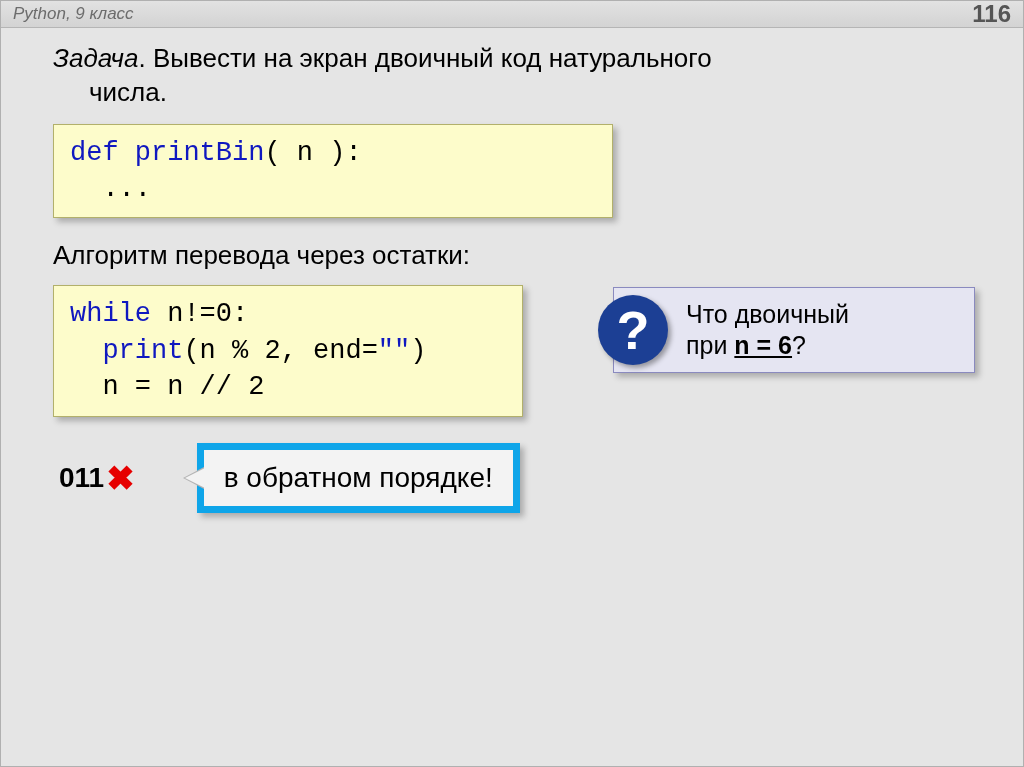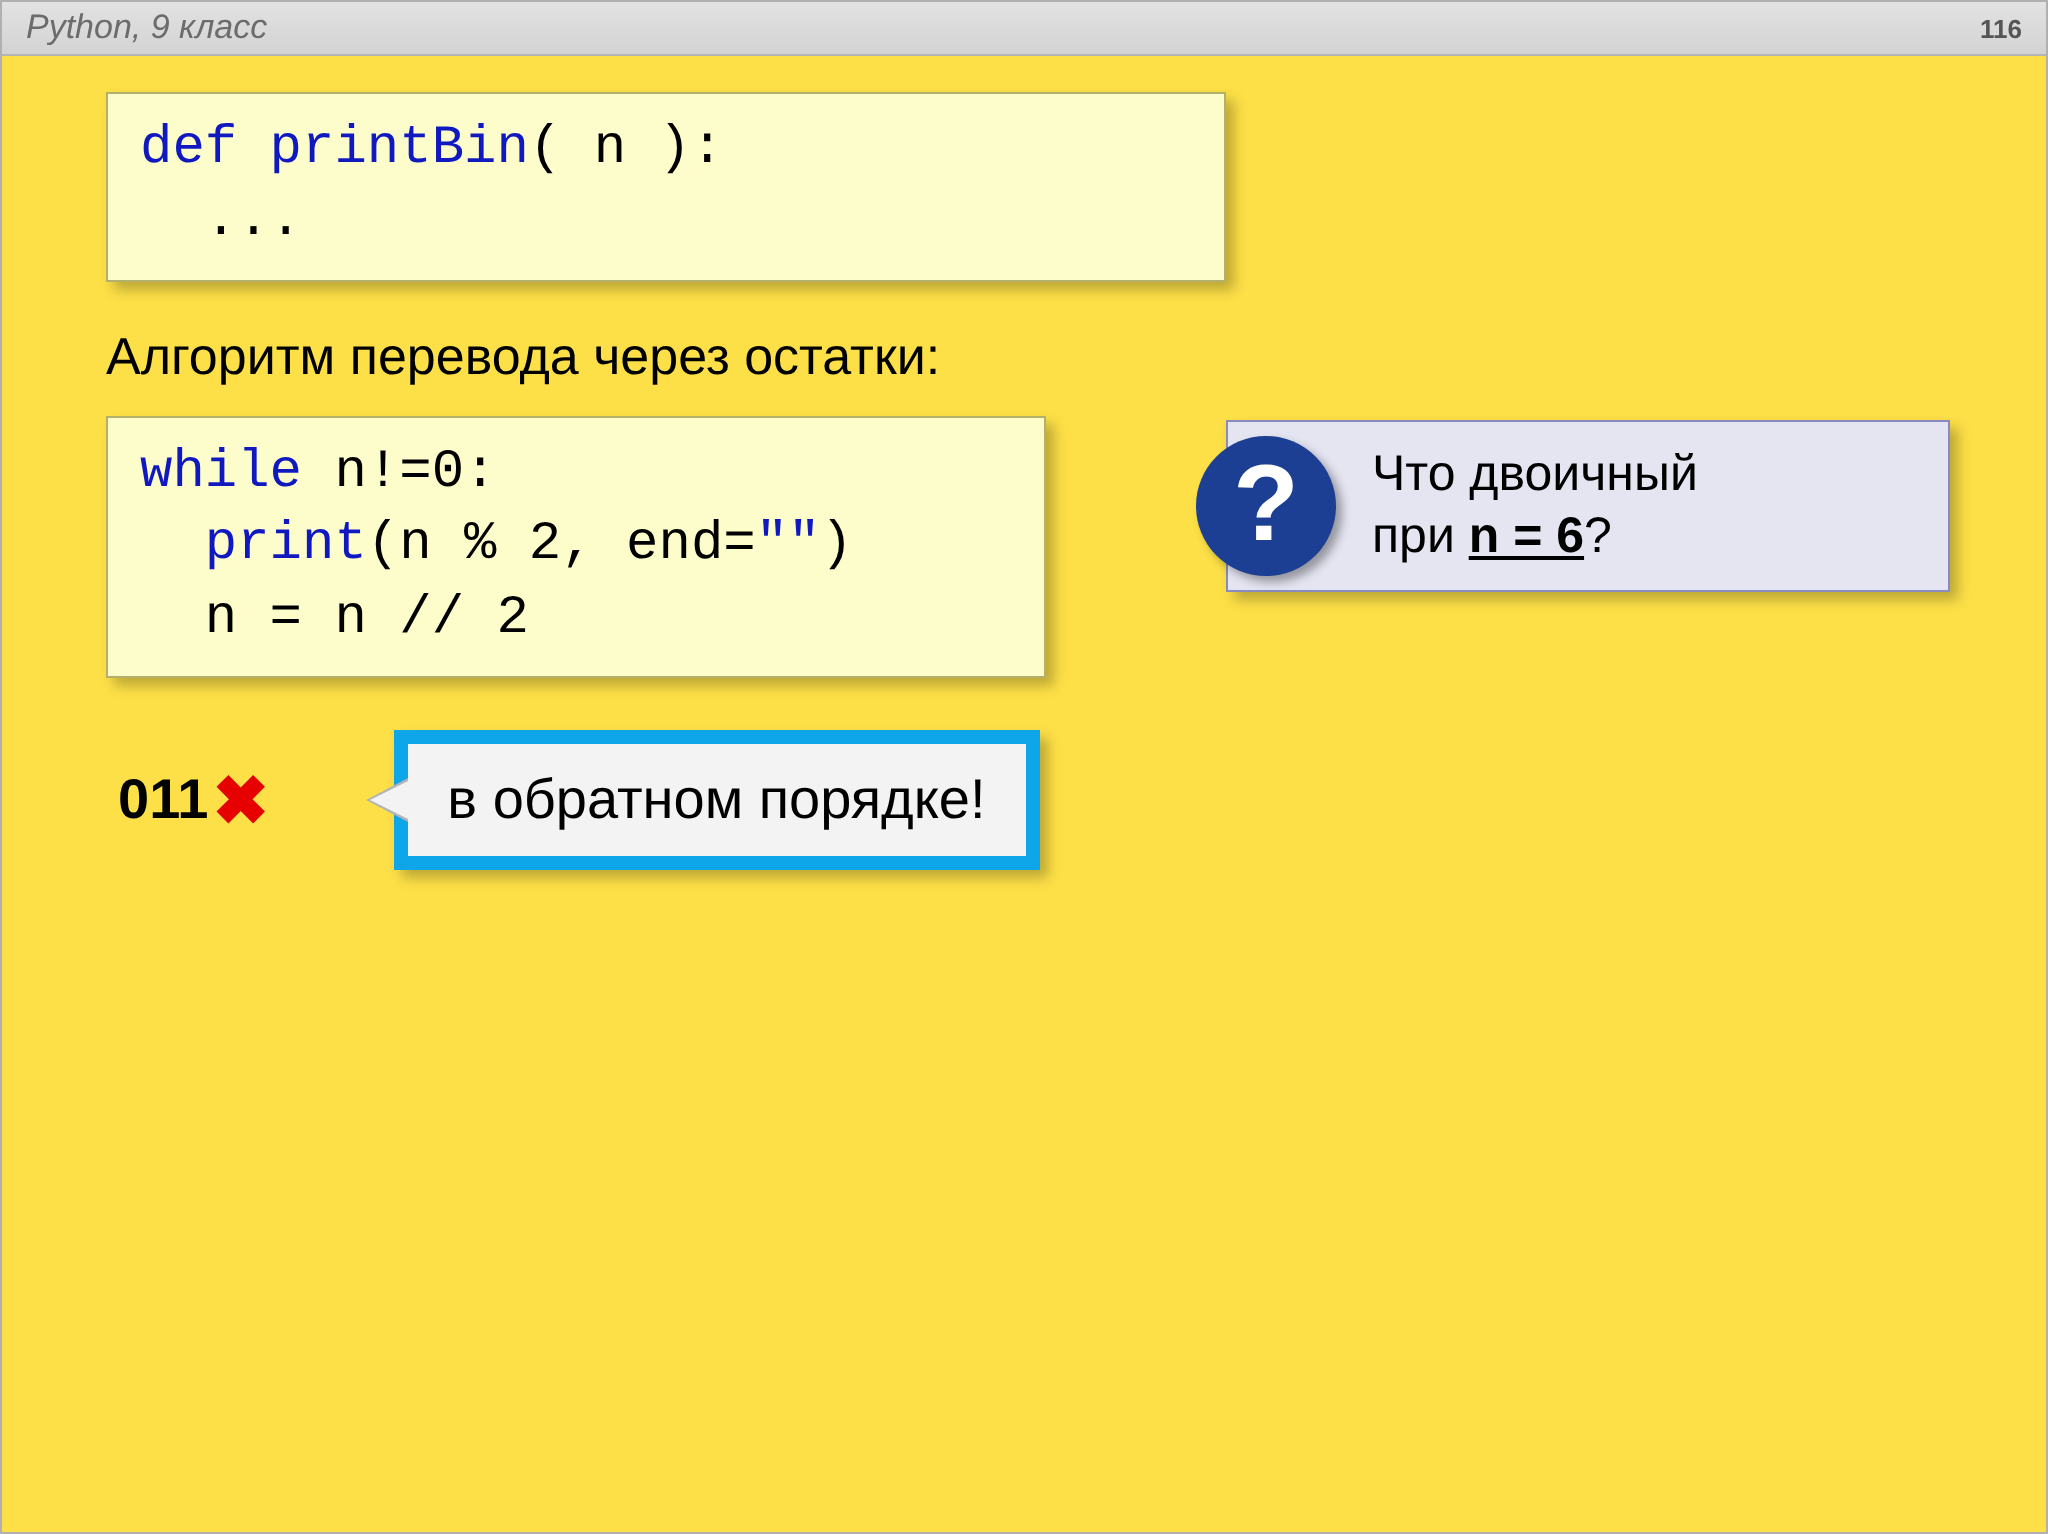--- a/index.html
+++ b/index.html
@@ -10,39 +10,39 @@
     font-family: Arial, Helvetica, sans-serif;
     background: #ffffff;
     overflow: hidden;
   }
   .slide {
     position: relative;
     width: 1024px;
     height: 767px;
     border: 1px solid #b0b0b0;
     box-sizing: border-box;
-    background: #fde047;
+    background: #e5e5e5;
   }
   .topbar {
     height: 26px;
     background: linear-gradient(#e2e2e2, #d3d3d3);
     border-bottom: 1px solid #b5b5b5;
     display: flex;
     justify-content: space-between;
     align-items: center;
     padding: 0 12px;
     font-style: italic;
     color: #6c6c6c;
     font-size: 17px;
   }
   .topbar .pageno {
     font-style: normal;
     font-weight: bold;
     color: #555;
-    font-size: 13px;
+    font-size: 24px;
     text-align: right;
   }
   .title-area {
     padding: 8px 36px 6px 36px;
     border-bottom: 1px solid #c9c9c9;
   }
   .title-area h1 {
     margin: 0;
     color: #1f3b8e;
     font-size: 38px;
@@ -192,20 +192,24 @@
 <div class="slide">
 
   <div class="topbar">
     <span>Python, 9 класс</span>
     <span class="pageno">116</span>
   </div>
 
 
   <div class="body">
 
+    <p class="task">
+      <span class="label">Задача</span><span>. Вывести на экран двоичный код натурального</span>
+      <span class="indent">числа.</span>
+    </p>
 
     <div class="codebox"><span class="kw">def</span><span class="fn"> printBin</span><span>( n ):</span>
 <span>  ...</span></div>
 
     <p class="subhead">Алгоритм перевода через остатки:</p>
 
     <div class="row">
       <div class="codebox" style="width:470px; margin-bottom:0;"><span class="kw">while</span><span> n!=0:</span>
 <span>  </span><span class="fn">print</span><span>(n % 2, end=</span><span class="str">""</span><span>)</span>
 <span>  n = n // 2</span></div>

